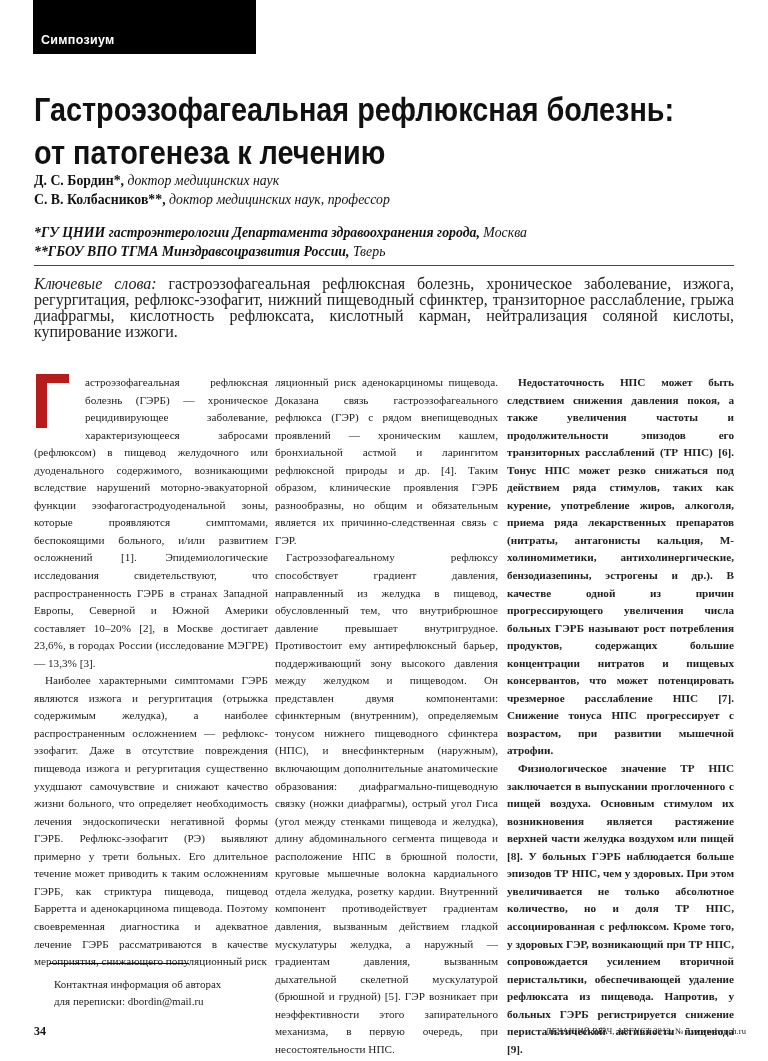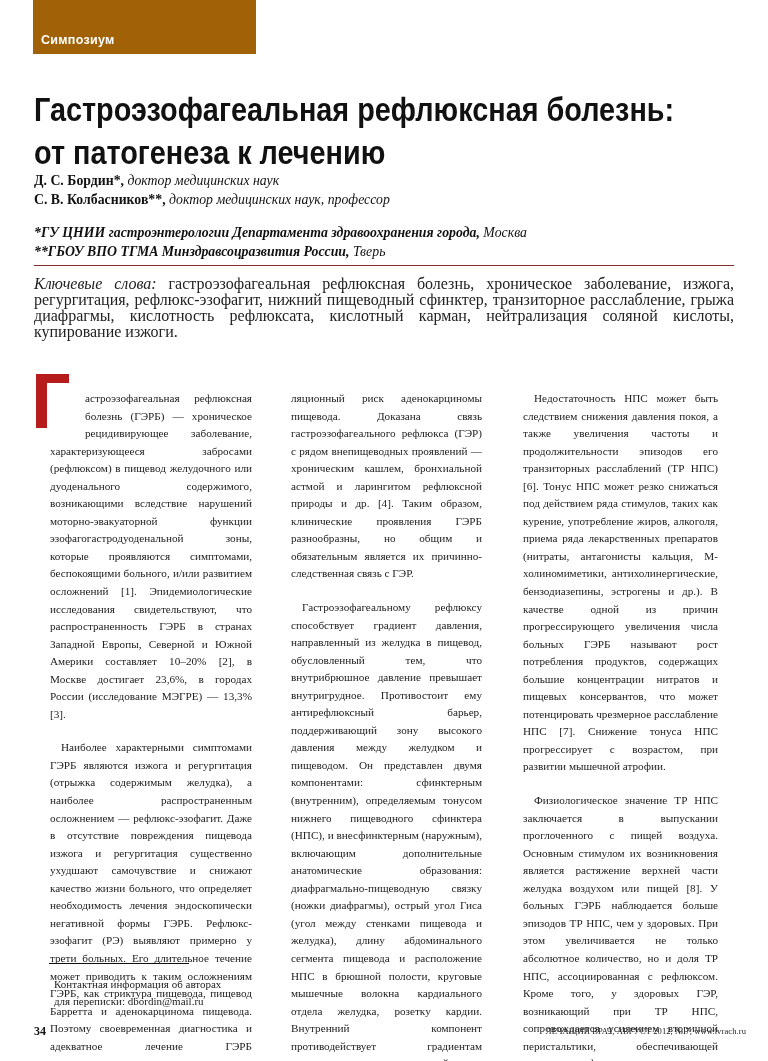--- a/index.html
+++ b/index.html
@@ -1,34 +1,34 @@
 <!DOCTYPE html>
 <html><head>
 <meta charset="utf-8">
 <style>
   html, body { margin:0; padding:0; background:#ffffff; }
   body { width:768px; height:1061px; position:relative; overflow:hidden; font-family:"Liberation Serif", serif; color:#222; }
-  .section-banner { position:absolute; left:33px; top:0; width:223px; height:54px; background:#a16207; }
+  .section-banner { position:absolute; left:33px; top:0; width:223px; height:54px; background:#000000; }
   .section-banner span { position:absolute; left:8px; bottom:7px; color:#fff; font-family:"Liberation Sans", sans-serif; font-weight:bold; font-size:12.5px; letter-spacing:0.3px; }
   .title { position:absolute; left:34px; top:88px; width:720px; margin:0; font-family:"Liberation Sans", sans-serif; font-weight:bold; font-size:33.5px; line-height:43px; color:#111; transform:scaleX(0.86); transform-origin:left top; white-space:nowrap; }
   .authors { position:absolute; left:34px; top:171px; font-size:15px; line-height:19px; color:#111; transform:scaleX(0.92); transform-origin:left top; white-space:nowrap; }
   .authors b { font-weight:bold; }
   .authors i { font-style:italic; }
   .affil { position:absolute; left:34px; top:223px; font-size:15px; line-height:19px; color:#111; transform:scaleX(0.92); transform-origin:left top; white-space:nowrap; }
   .affil i { font-style:italic; }
   .affil b { font-weight:bold; font-style:italic; }
   .rule-red { position:absolute; left:34px; top:265px; width:700px; height:1px; background:#8a2b2b; }
   .keywords { position:absolute; left:34px; top:276px; width:700px; font-size:16px; line-height:16px; color:#222; text-align:justify; }
   .keywords i { font-style:italic; }
   .col { position:absolute; top:374px; font-size:11.2px; line-height:17.55px; color:#222; text-align:justify; hyphens:manual; }
-  .col p { margin:16px; }
+  .col p { margin:0; }
   .col p.indent { text-indent:11px; }
   .col1 { left:34px; width:234px; }
   .col2 { left:275px; width:223px; }
-  .col3 { left:507px; width:227px; }
+  .col3 { left:507px; width:227px;font-weight:bold; }
   .dropcap { float:left; width:40px; height:54px; margin:0 9px 0 2px; position:relative; }
   .dropcap .v { position:absolute; left:0; top:0; width:11px; height:54px; background:#b71c1c; }
   .dropcap .h { position:absolute; left:0; top:0; width:33px; height:9px; background:#b71c1c; }
   .foot-rule { position:absolute; left:49px; top:963px; width:140px; height:1px; background:#111; }
   .contact { position:absolute; left:34px; top:976px; font-size:11px; line-height:17px; color:#222;margin-left:20px; }
   .page-num { position:absolute; left:34px; top:1024px; font-size:12px; font-weight:bold; color:#111; }
   .journal { position:absolute; right:22px; top:1026px; font-size:8.5px; color:#222; letter-spacing:0.1px; }
 </style>
 </head>
 <body>

